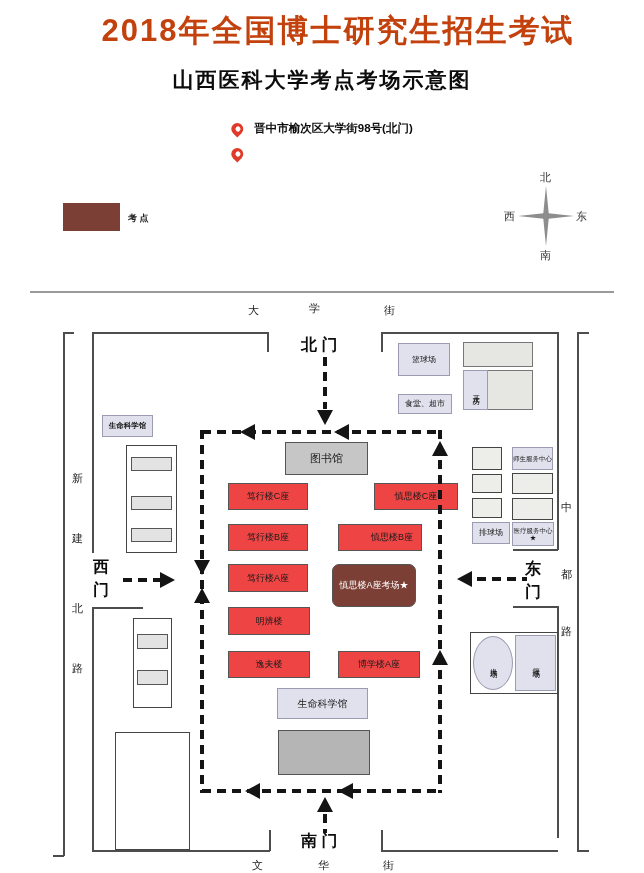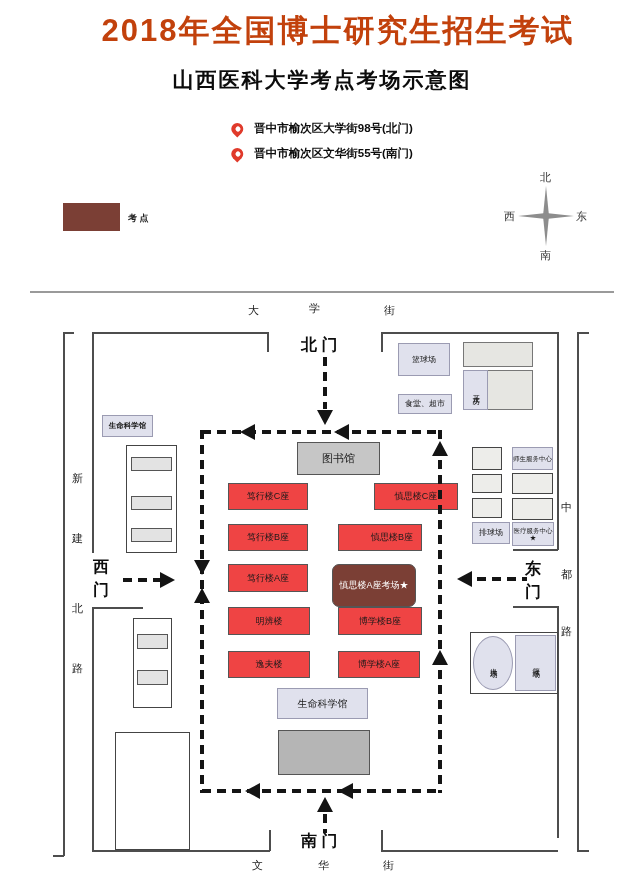--- a/index.html
+++ b/index.html
@@ -67,21 +67,20 @@
   <div class="title">2018年全国博士研究生招生考试</div>
   <div class="subtitle">山西医科大学考点考场示意图</div>
 
   <div class="addr-block">
     <div class="addr-row">
       <span class="pin"></span>
       <span class="addr-text">晋中市榆次区大学街98号(北门)</span>
     </div>
     <div class="addr-row">
       <span class="pin"></span>
-      <span class="addr-text">晋中市榆次区文华街55号(南门)</span>
     </div>
   </div>
 
   <div class="legend-swatch"></div>
   <div class="legend-label">考 点</div>
 
   <div class="compass">
     <svg width="56" height="64" viewBox="0 0 56 64">
       <polygon points="28,2 25,32 31,32" fill="#8d8d8d"></polygon>
       <polygon points="28,62 25,32 31,32" fill="#8d8d8d"></polygon>
@@ -169,32 +168,31 @@
   <div class="blank-box" style="left:512px;top:473px;width:41px;height:21px;"></div>
   <div class="blank-box" style="left:472px;top:498px;width:30px;height:20px;"></div>
   <div class="blank-box" style="left:512px;top:498px;width:41px;height:22px;"></div>
   <div class="bldg lav" style="left:472px;top:522px;width:38px;height:22px;font-size:8px;">排球场</div>
   <div class="bldg lav" style="left:512px;top:522px;width:42px;height:24px;font-size:6.5px;">医疗服务中心★</div>
 
   <div class="outline" style="left:470px;top:632px;width:88px;height:62px;"></div>
   <div class="bldg lav vtext" style="left:473px;top:636px;width:40px;height:54px;border-radius:50%;font-size:7.5px;">大操场</div>
   <div class="bldg lav vtext" style="left:515px;top:635px;width:41px;height:56px;font-size:7.5px;">篮球场</div>
 
-  <div class="bldg lib" style="left:297px;top:442px;width:83px;height:33px;">图书馆</div>
+  <div class="bldg lib" style="left:285px;top:442px;width:83px;height:33px;">图书馆</div>
 
   <div class="bldg" style="left:228px;top:483px;width:80px;height:27px;">笃行楼C座</div>
   <div class="bldg" style="left:228px;top:524px;width:80px;height:27px;">笃行楼B座</div>
   <div class="bldg" style="left:228px;top:564px;width:80px;height:28px;">笃行楼A座</div>
   <div class="bldg" style="left:228px;top:607px;width:82px;height:28px;">明辨楼</div>
   <div class="bldg" style="left:228px;top:651px;width:82px;height:27px;">逸夫楼</div>
 
   <div class="bldg" style="left:338px;top:483px;width:84px;height:27px;margin-left:36px;">慎思楼C座</div>
   <div class="bldg" style="left:338px;top:524px;width:84px;height:27px;padding-left:24px;">慎思楼B座</div>
   <div class="bldg exam" style="left:332px;top:564px;width:84px;height:43px;border-radius:7px;">慎思楼A座考场★</div>
-  <div class="bldg" style="left:338px;top:607px;width:84px;height:28px;">博学楼B座</div>
   <div class="bldg" style="left:338px;top:651px;width:82px;height:27px;">博学楼A座</div>
 
   <div class="bldg lav" style="left:277px;top:688px;width:91px;height:31px;font-size:10px;">生命科学馆</div>
   <div class="bldg grayblock" style="left:278px;top:730px;width:92px;height:45px;"></div>
 
   <div class="dash-h" style="left:202px;top:430px;width:238px;"></div>
   <div class="dash-h" style="left:202px;top:789px;width:238px;"></div>
   <div class="dash-v" style="left:200px;top:430px;height:363px;"></div>
   <div class="dash-v" style="left:438px;top:430px;height:363px;"></div>
 

